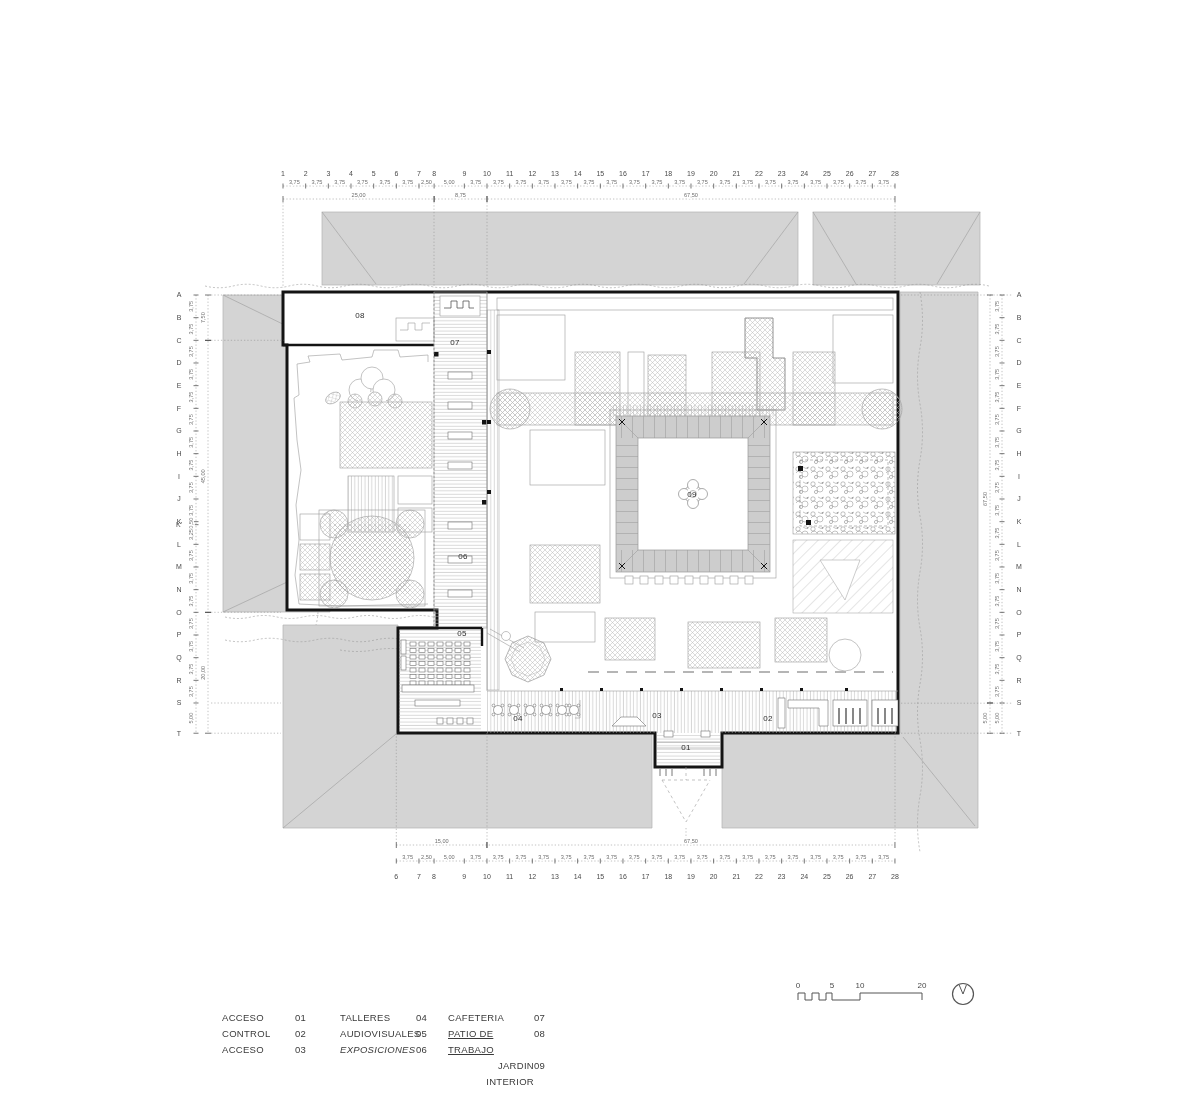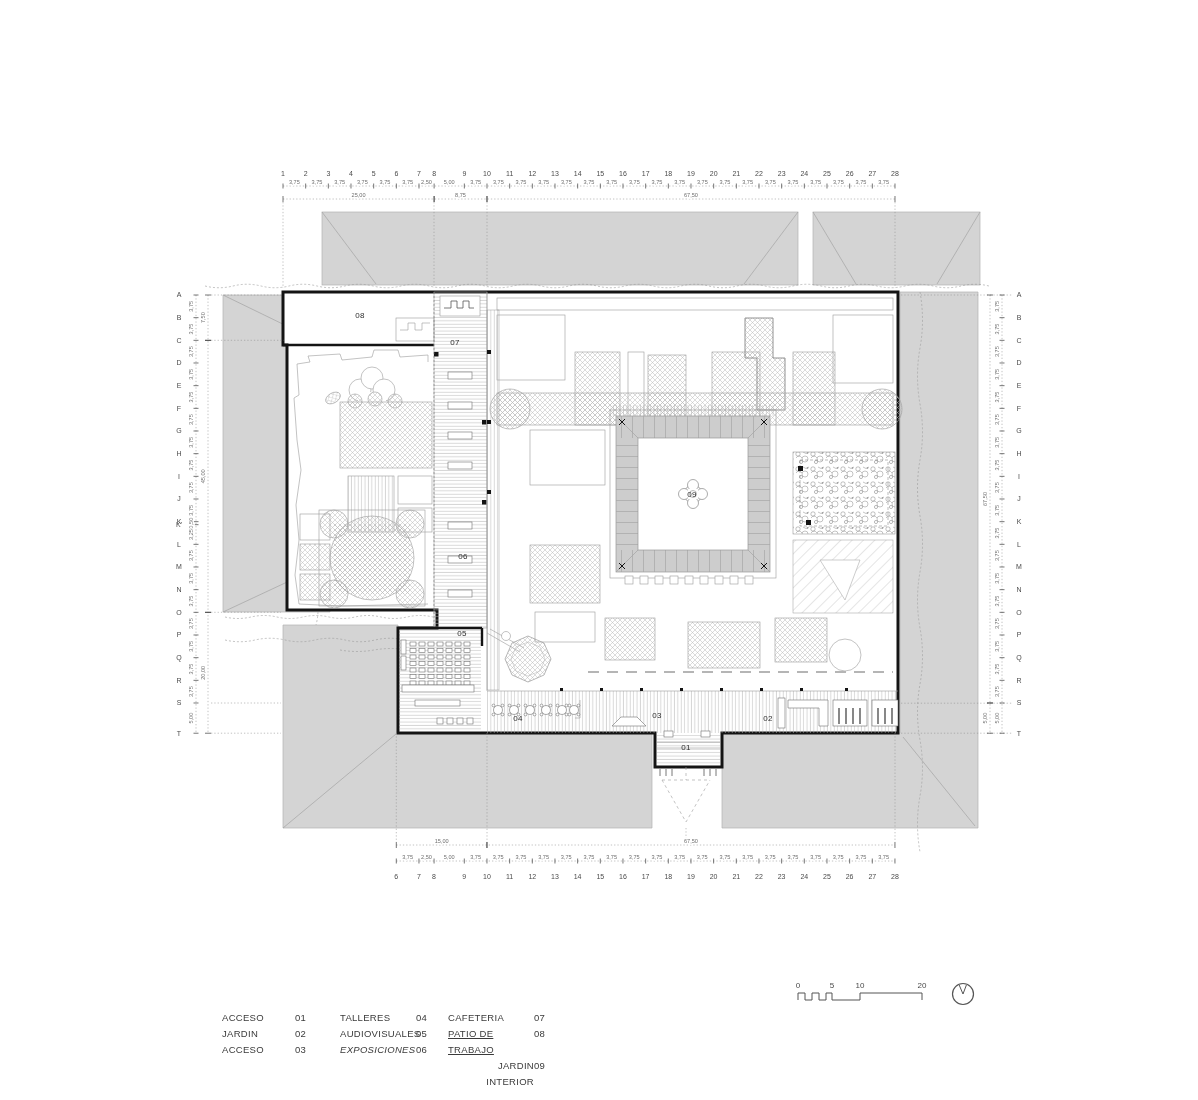--- a/index.html
+++ b/index.html
@@ -767,21 +767,21 @@
   </g>
 </svg>
 
 <div class="legend" id="legend">
       <div class="legend-col" style="left: 222px;">
         <div class="legend-entry">
           <span style="width: 73px;">ACCESO</span>
           <span class="lg-num">01</span>
         </div>
         <div class="legend-entry">
-          <span style="width: 73px;">JARDIN</span>
+          <span style="width: 73px;">CONTROL</span>
           <span class="lg-num">02</span>
         </div>
         <div class="legend-entry">
           <span style="width: 73px;">ACCESO</span>
           <span class="lg-num">03</span>
         </div>
       </div>
       <div class="legend-col" style="left: 340px;">
         <div class="legend-entry">
           <span style="width: 76px;">TALLERES</span>

